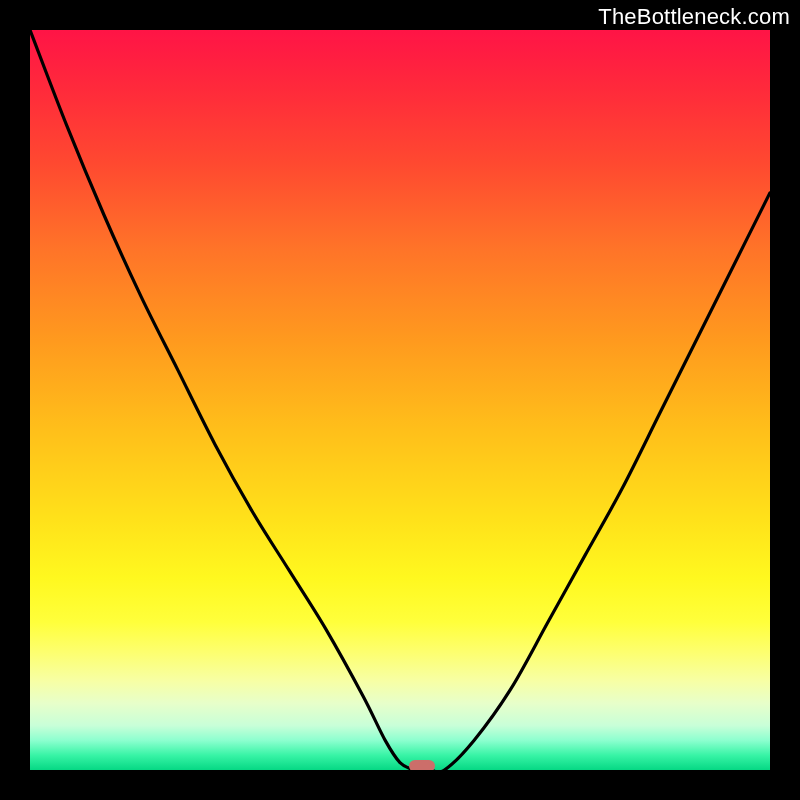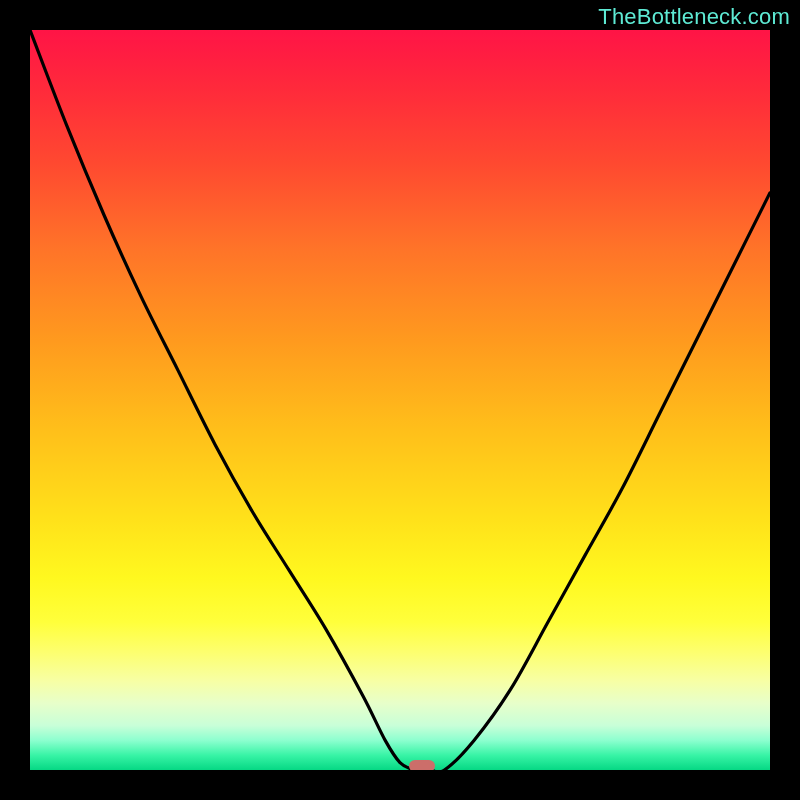--- a/index.html
+++ b/index.html
@@ -14,21 +14,21 @@
   .frame {
     position: relative;
     width: 800px;
     height: 800px;
     background: #000;
   }
   .watermark {
     position: absolute;
     top: 4px;
     right: 10px;
-    color: #5eead4;
+    color: #ffffff;
     font-size: 22px;
     font-weight: 500;
     letter-spacing: 0.2px;
     z-index: 5;
   }
   .plot-area {
     position: absolute;
     left: 30px;
     top: 30px;
     width: 740px;

